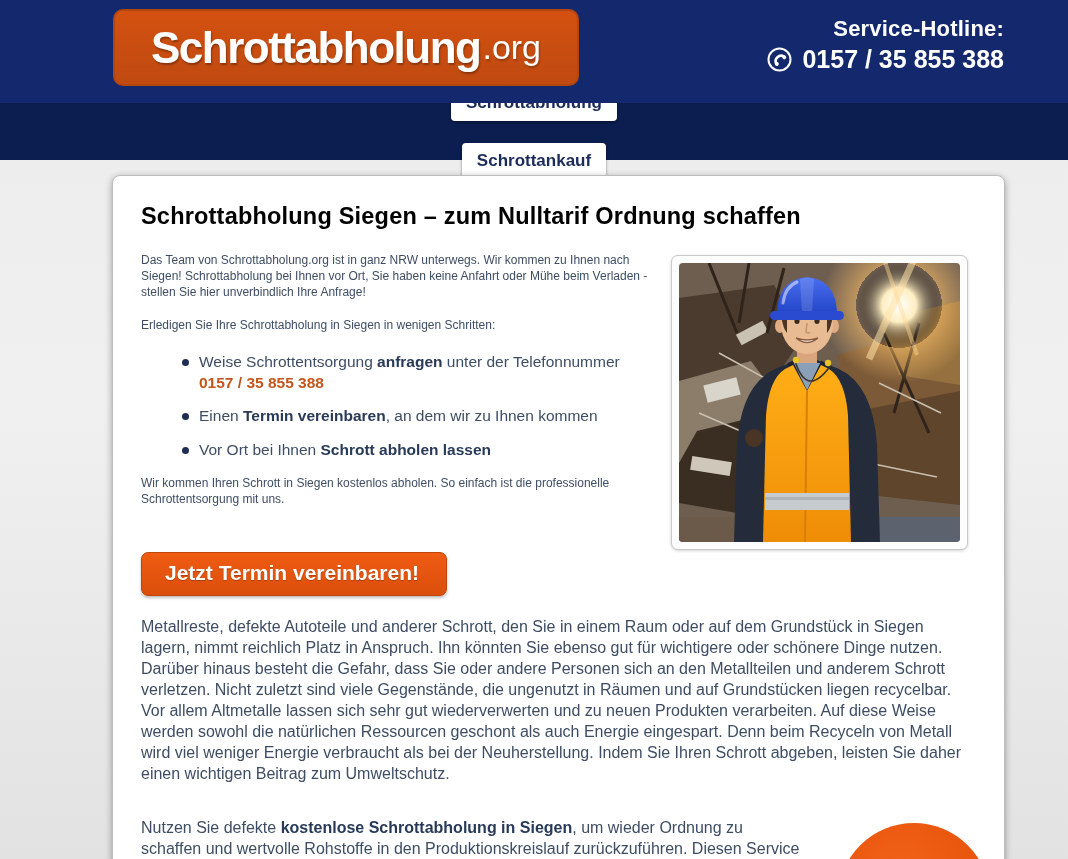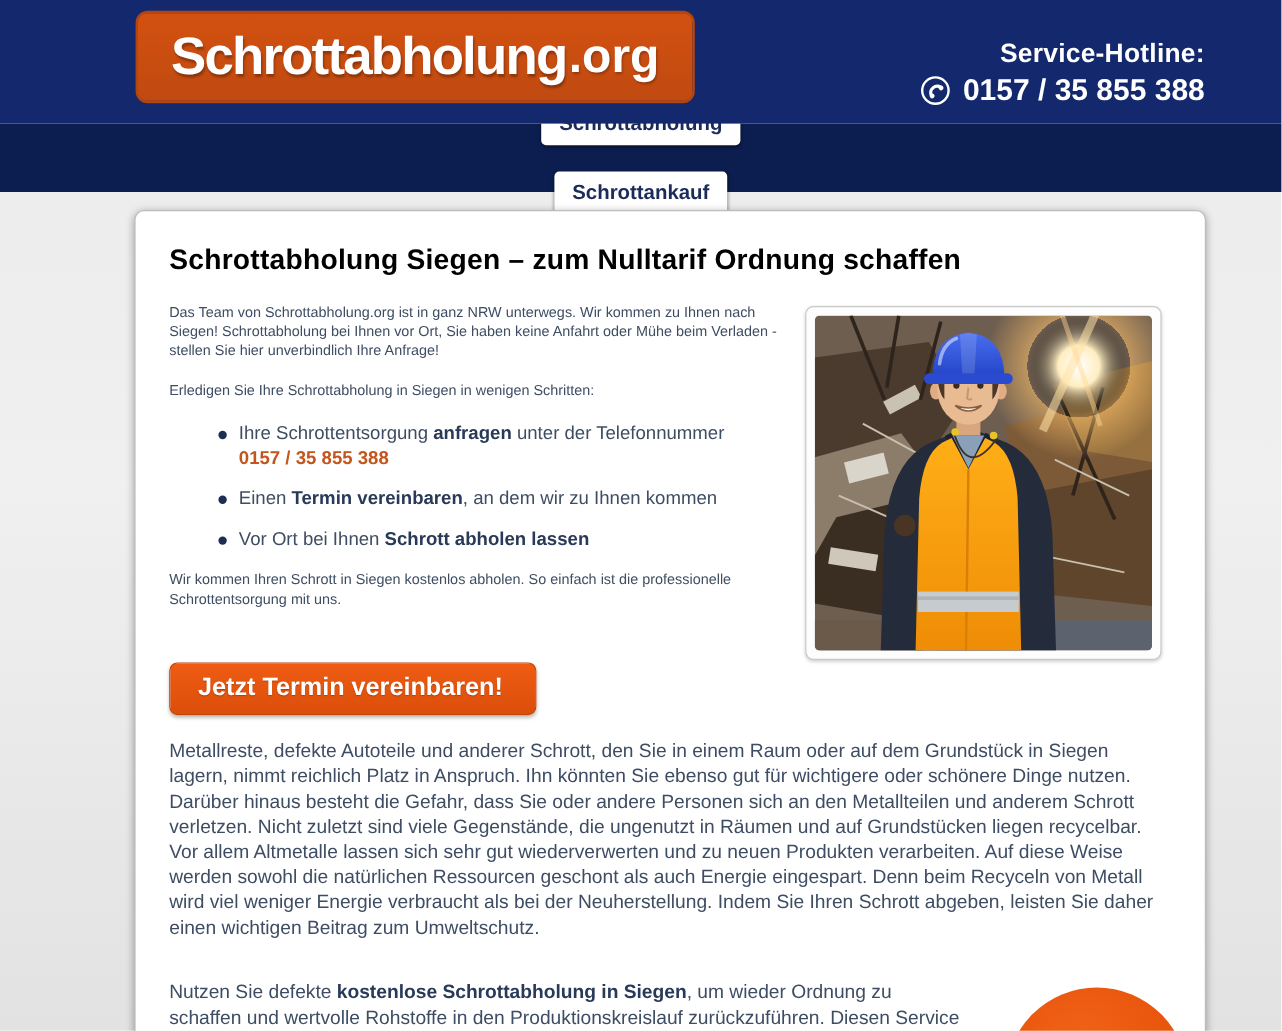--- a/index.html
+++ b/index.html
@@ -23,26 +23,26 @@
     border: 2px solid #b5450e;
     border-radius: 10px;
     display: flex; align-items: center; justify-content: center;
     cursor: pointer;
   }
   .logo-main {
     color: #fff; font-weight: bold; font-size: 44px; letter-spacing: -1.5px;
     text-shadow: 1px 2px 2px rgba(0,0,0,0.3);
   }
   .logo-suffix {
-    color: #fff; font-weight: bold; font-size: 40px; margin-left: 2px;
+    color: #fff; font-weight: normal; font-size: 34px; margin-left: 2px;
     text-shadow: 1px 2px 2px rgba(0,0,0,0.25);
   }
   .hotline {
     position: absolute;
-    right: 64px; top: 32px;
+    right: 64px; top: 16px;
     text-align: right; color: #fff;
   }
   .hotline-label { font-size: 22px; font-weight: 600; letter-spacing: 0.2px; }
   .hotline-row {
     margin-top: 3px;
     display: flex; align-items: center; justify-content: flex-end; gap: 9px;
     font-size: 25px; font-weight: bold;
   }
   
   .nav {
@@ -171,21 +171,21 @@
 <div class="page-bg">
   <main class="card">
     <h1 class="page-title">Schrottabholung Siegen – zum Nulltarif Ordnung schaffen</h1>
 
     <div class="content-row">
       <div class="col-left">
         <p>Das Team von Schrottabholung.org ist in ganz NRW unterwegs. Wir kommen zu Ihnen nach Siegen! Schrottabholung bei Ihnen vor Ort, Sie haben keine Anfahrt oder Mühe beim Verladen - stellen Sie hier unverbindlich Ihre Anfrage!</p>
         <p>Erledigen Sie Ihre Schrottabholung in Siegen in wenigen Schritten:</p>
         <ul class="steps-list">
           <li>
-            <span>Ihre Schrottentsorgung </span><b>anfragen</b><span> unter der Telefonnummer</span><br>
+            <span>Weise Schrottentsorgung </span><b>anfragen</b><span> unter der Telefonnummer</span><br>
             <span class="phone-strong">0157 / 35 855 388</span>
           </li>
           <li>
             <span>Einen </span><b>Termin vereinbaren</b><span>, an dem wir zu Ihnen kommen</span>
           </li>
           <li>
             <span>Vor Ort bei Ihnen </span><b>Schrott abholen lassen</b><span></span>
           </li>
         </ul>
         <p>Wir kommen Ihren Schrott in Siegen kostenlos abholen. So einfach ist die professionelle Schrottentsorgung mit uns.</p>

